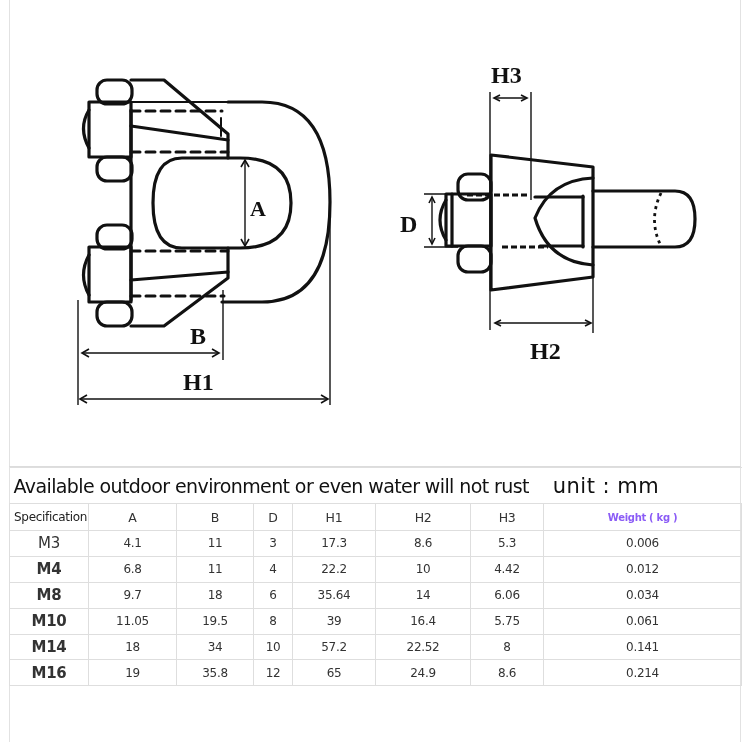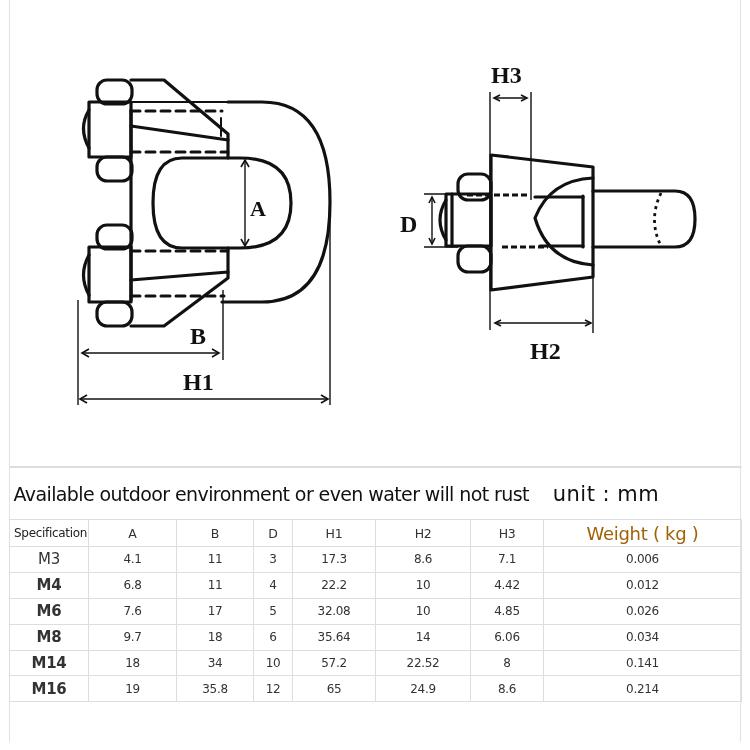--- a/index.html
+++ b/index.html
@@ -23,32 +23,32 @@
     .spec-table {
       position: absolute; left: 9px; top: 467px; width: 732px;
       border-collapse: collapse; table-layout: fixed;
     }
     .spec-table td, .spec-table th {
       border: 1px solid #dedede; text-align: center; vertical-align: middle;
       font-family: "DejaVu Sans", sans-serif; font-weight: normal;
       font-size: 12px; color: #333; height: 25.9px; padding: 0;
       letter-spacing: -0.3px;
     }
-    .title-row td { height: 52px; border-left: none; border-right: none; }
+    .title-row td { height: 36px; border-left: none; border-right: none; }
     .title-text {
       text-align: left !important; padding-left: 4px !important;
       font-size: 19px !important; color: #111 !important; letter-spacing: -0.6px !important;
       white-space: nowrap; overflow: visible;
     }
     .unit-text {
       font-size: 21px !important; color: #111 !important; letter-spacing: 0.5px !important;
     }
     .header-row th { height: 27px; font-size: 12.5px; color: #333; }
     .header-row th.spec-h { text-align: left; padding-left: 4px; font-size: 12px; color: #222; margin-left: 10px; }
-    .header-row th.weight-h { font-size: 18px; font-weight: normal; color: #a16207; }
+    .header-row th.weight-h { font-size: 10px; font-weight: bold; color: #8b5cf6; }
     td.spec-cell { font-weight: bold; color: #333; font-size: 15px; }
     td.spec-cell.light { font-weight: normal; }
   </style>
 </head>
 <body>
 
 <div class="frame"></div>
 
 <div class="diagram-area">
 
@@ -175,54 +175,54 @@
       <th>H3</th>
       <th class="weight-h">Weight ( kg )</th>
     </tr>
     <tr>
       <td class="spec-cell light">M3</td>
       <td>4.1</td>
       <td>11</td>
       <td>3</td>
       <td>17.3</td>
       <td>8.6</td>
-      <td>7.1</td>
+      <td>5.3</td>
       <td>0.006</td>
     </tr>
     <tr>
       <td class="spec-cell">M4</td>
       <td>6.8</td>
       <td>11</td>
       <td>4</td>
       <td>22.2</td>
       <td>10</td>
       <td>4.42</td>
       <td>0.012</td>
     </tr>
     <tr>
-      <td class="spec-cell">M6</td>
-      <td>7.6</td>
-      <td>17</td>
-      <td>5</td>
-      <td>32.08</td>
-      <td>10</td>
-      <td>4.85</td>
-      <td>0.026</td>
-    </tr>
-    <tr>
       <td class="spec-cell">M8</td>
       <td>9.7</td>
       <td>18</td>
       <td>6</td>
       <td>35.64</td>
       <td>14</td>
       <td>6.06</td>
       <td>0.034</td>
     </tr>
     <tr>
+      <td class="spec-cell">M10</td>
+      <td>11.05</td>
+      <td>19.5</td>
+      <td>8</td>
+      <td>39</td>
+      <td>16.4</td>
+      <td>5.75</td>
+      <td>0.061</td>
+    </tr>
+    <tr>
       <td class="spec-cell">M14</td>
       <td>18</td>
       <td>34</td>
       <td>10</td>
       <td>57.2</td>
       <td>22.52</td>
       <td>8</td>
       <td>0.141</td>
     </tr>
     <tr>

